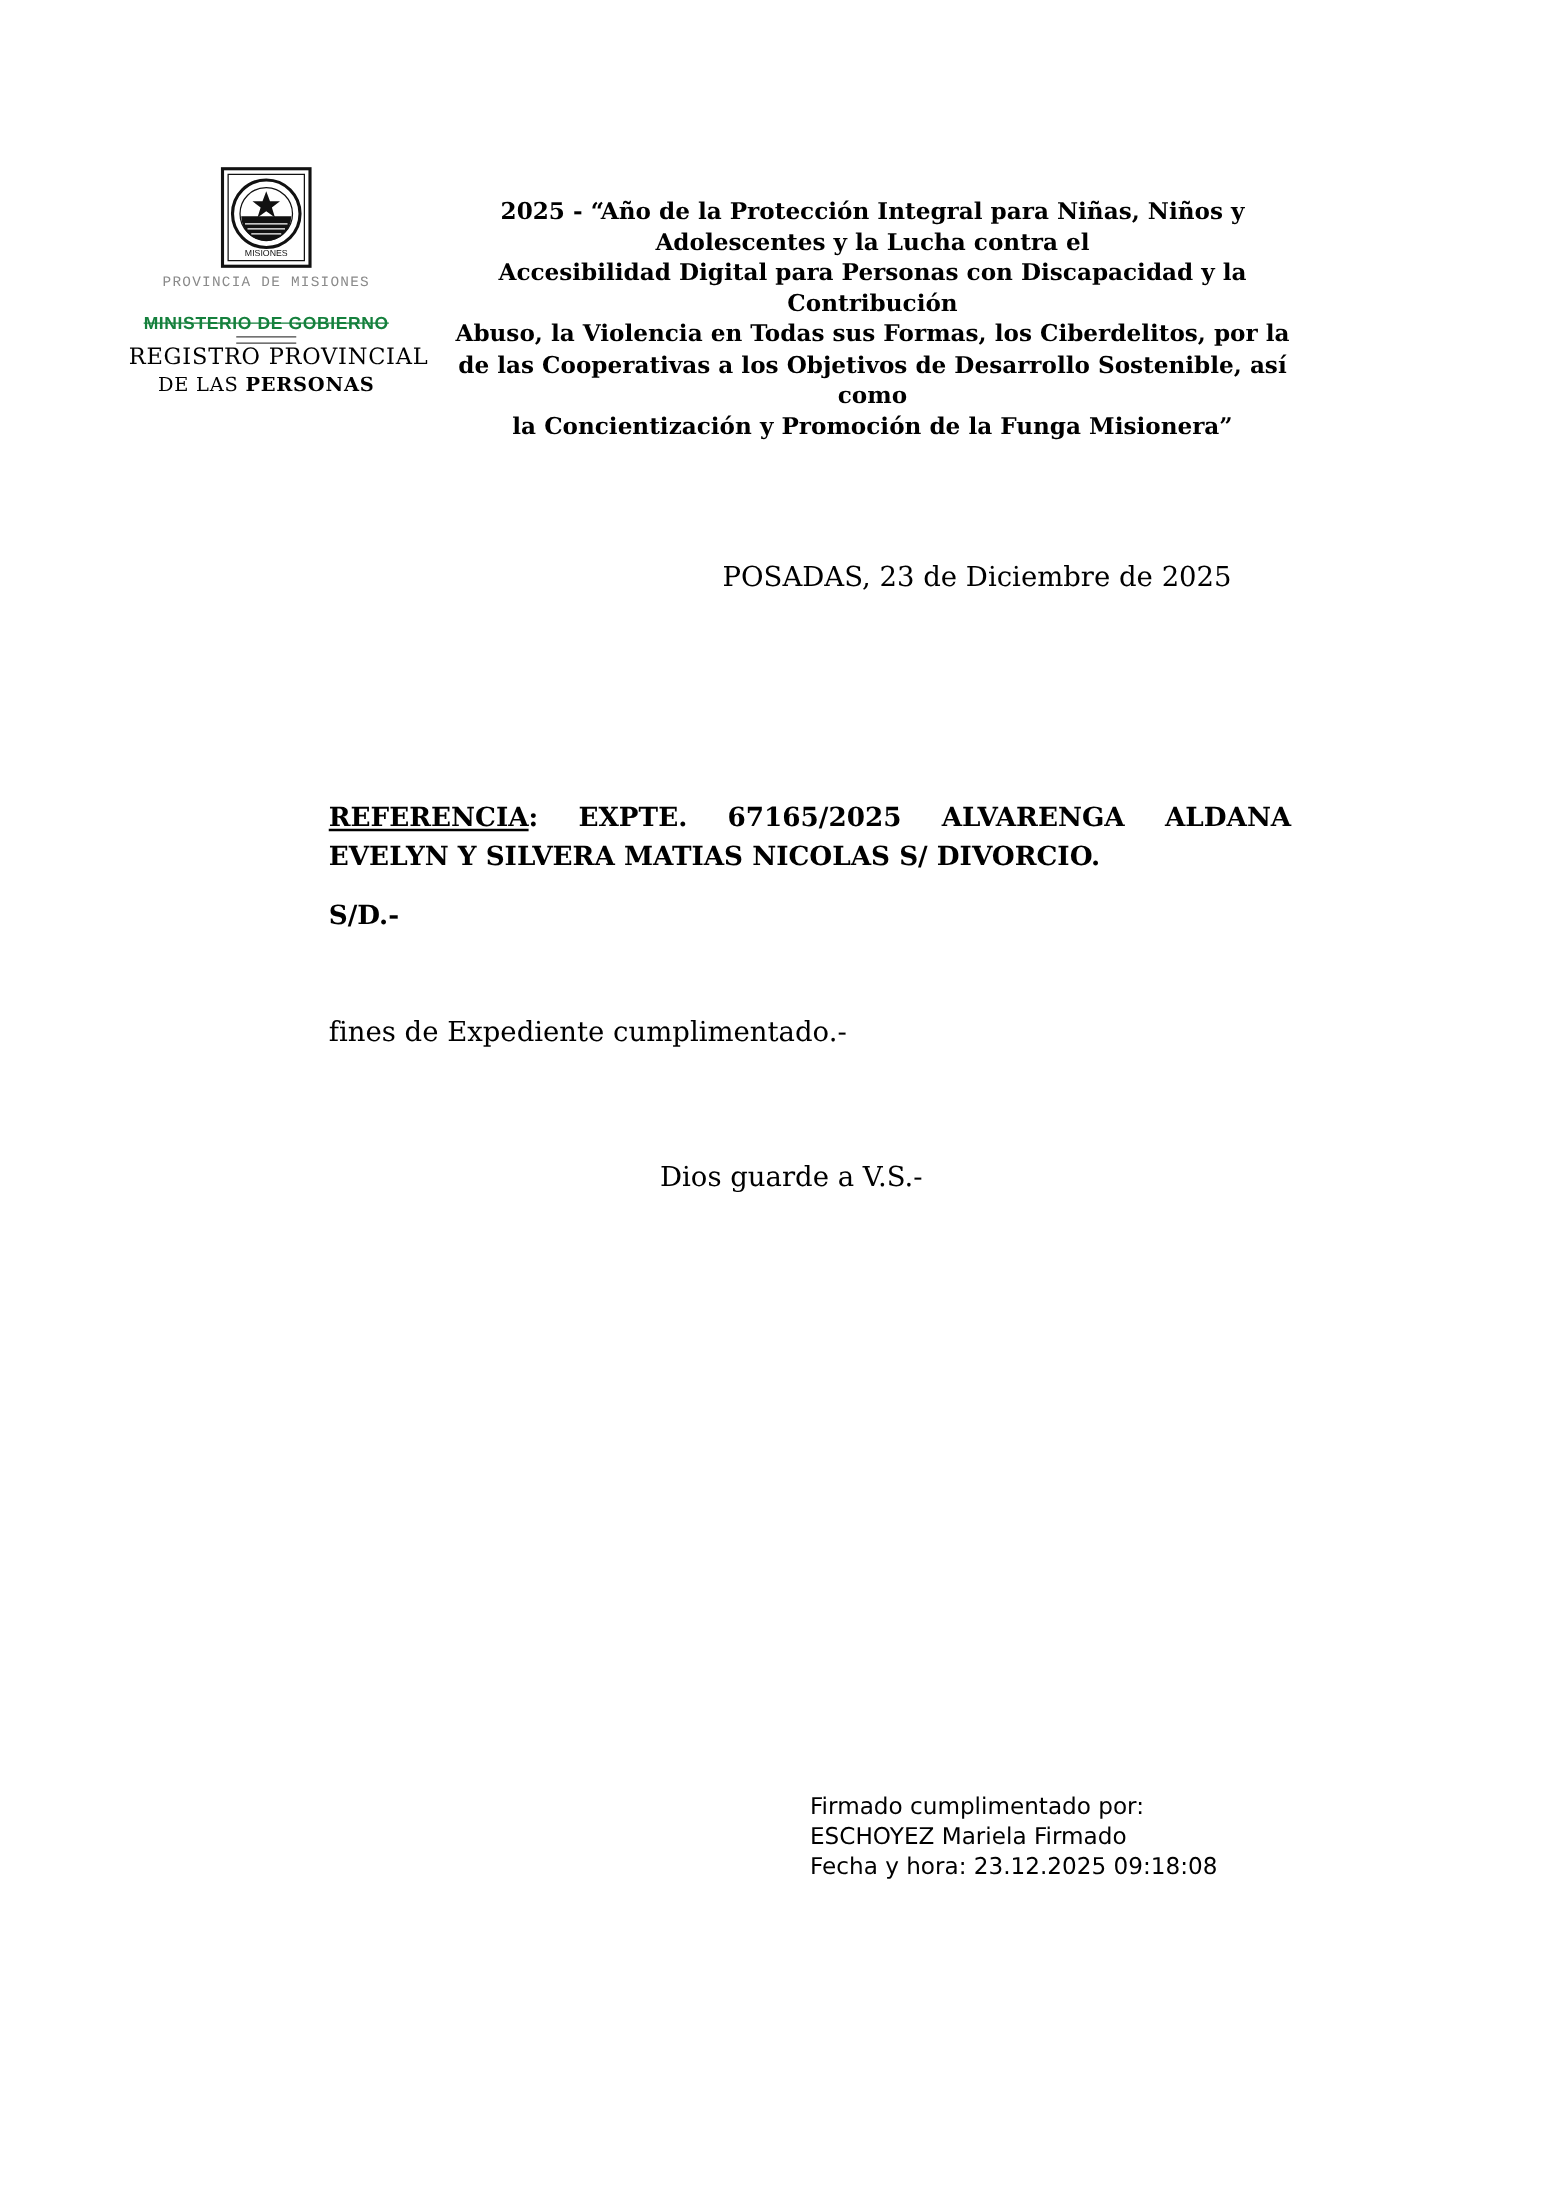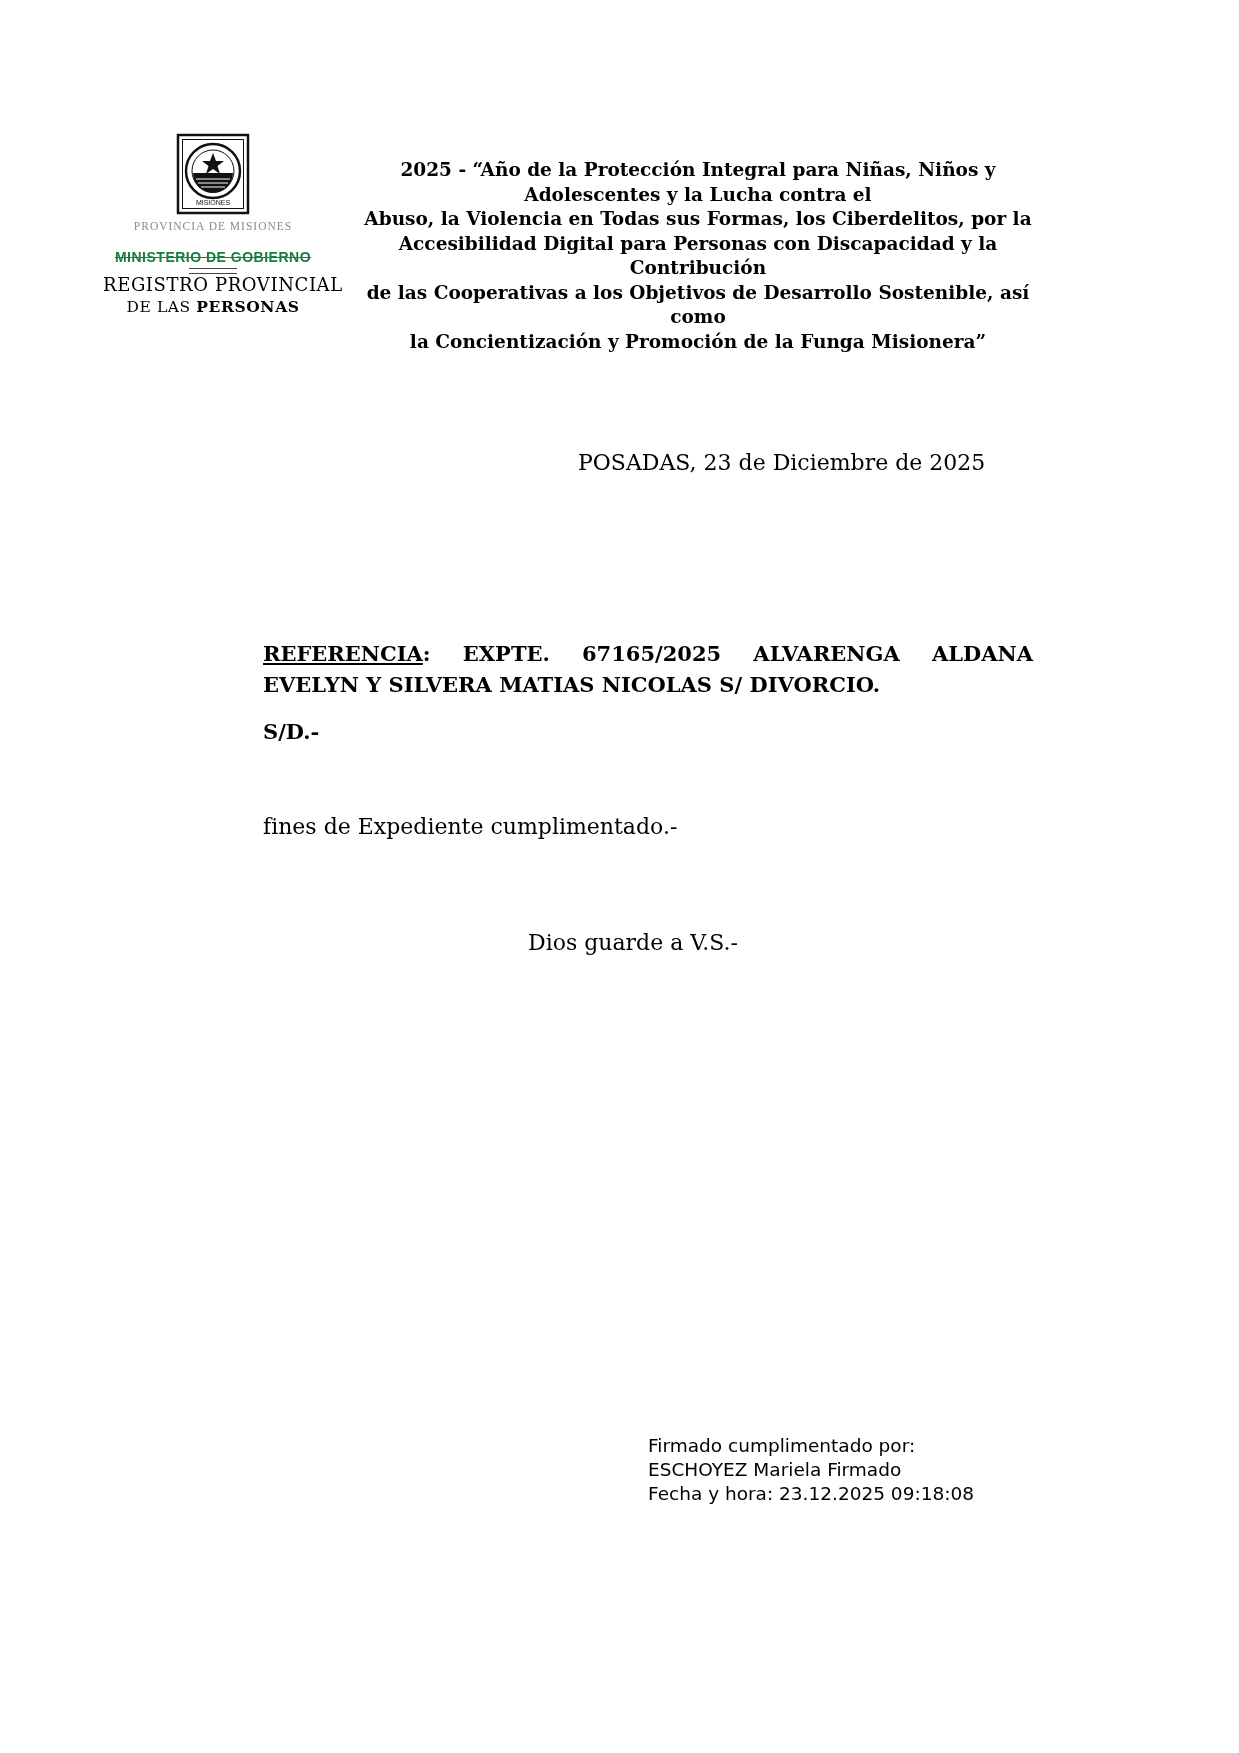--- a/index.html
+++ b/index.html
@@ -18,21 +18,21 @@
   .letterhead-left {
     position: absolute;
     left: 103px;
     top: 133px;
     width: 220px;
     text-align: center;
   }
   .seal-wrap { display: flex; justify-content: center; }
   .seal-caption-province {
     margin-top: 5px;
-    font-family: Liberation Serif, serif;
+    font-family: Liberation Mono, monospace;
     font-size: 11.5px;
     letter-spacing: 1px;
     color: #8a8a8a;
     white-space: nowrap;
   }
   .seal-caption-ministry {
     margin-top: 17px;
     font-family: "Liberation Sans", sans-serif;
     font-weight: bold;
     font-size: 14px;
@@ -153,22 +153,22 @@
     <div class="seal-caption-province">PROVINCIA DE MISIONES</div>
     <div class="seal-caption-ministry">MINISTERIO DE GOBIERNO</div>
     <div class="flourish"></div>
     <div class="office-line1">REGISTRO PROVINCIAL</div>
     <div class="office-line2"><span>DE LAS </span><span class="bold">PERSONAS</span></div>
   </div>
 
   <div class="motto">
     <div>2025 - “Año de la Protección Integral para Niñas, Niños y</div>
     <div>Adolescentes y la Lucha contra el</div>
+    <div>Accesibilidad Digital para Personas con Discapacidad y la Contribución</div>
     <div>Abuso, la Violencia en Todas sus Formas, los Ciberdelitos, por la</div>
-    <div>Accesibilidad Digital para Personas con Discapacidad y la Contribución</div>
     <div>de las Cooperativas a los Objetivos de Desarrollo Sostenible, así como</div>
     <div>la Concientización y Promoción de la Funga Misionera”</div>
   </div>
 
   <div class="date-line">POSADAS, 23 de Diciembre de 2025</div>
 
   <div class="reference-block">
     <div class="ref-line1"><span class="ref-label">REFERENCIA</span><span>: EXPTE. 67165/2025 ALVARENGA ALDANA</span></div>
     <div>EVELYN Y SILVERA MATIAS NICOLAS S/ DIVORCIO.</div>
   </div>

